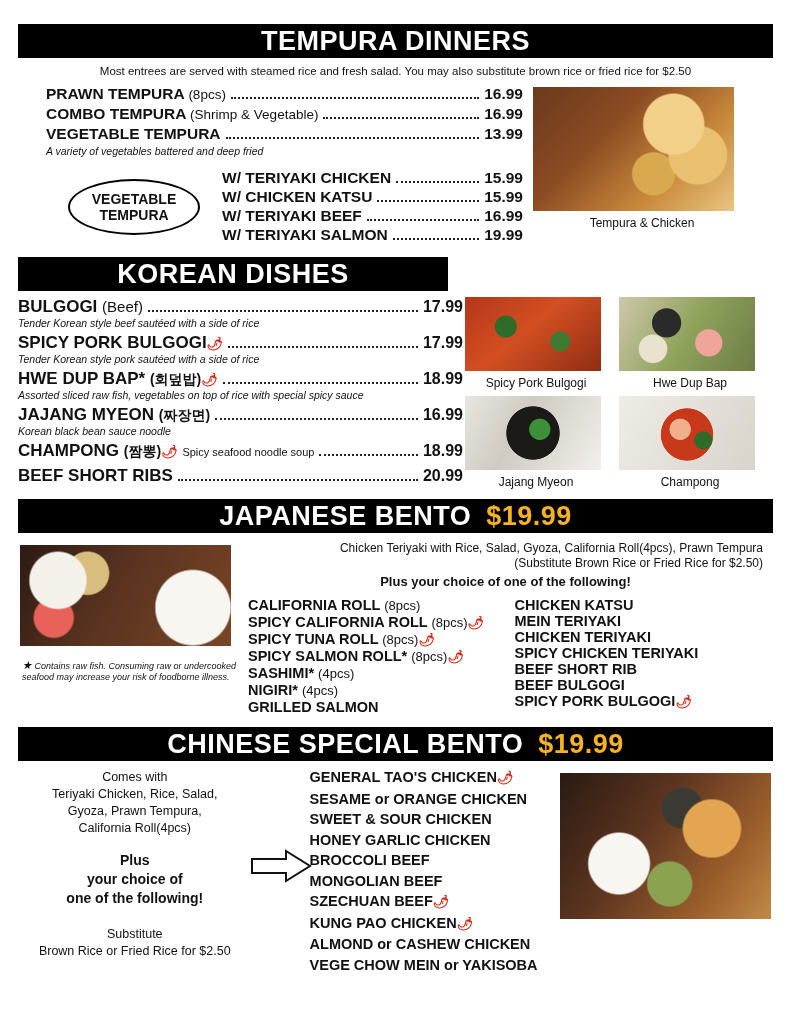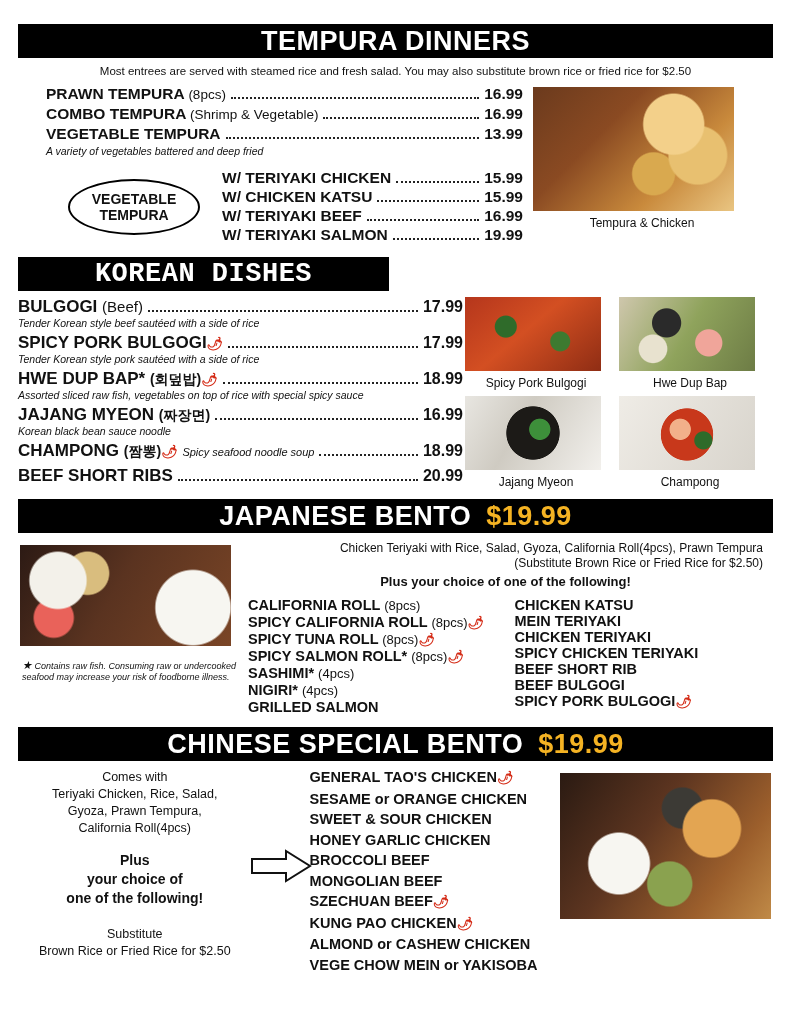--- a/index.html
+++ b/index.html
@@ -55,29 +55,29 @@
 
   .photo {
     border: 2px solid #fff;
     background-size: cover;
     background-position: center;
     display:block;
   }
   .cap { text-align:center; font-size: 12px; margin-top: 3px; }
 
   
-  .kbar { width: 371px; font-family: Liberation Mono, monospace; }
+  .kbar { width: 430px; }
   .korean-wrap { display: flex; }
   .korean-left { width: 445px; padding-top: 6px; }
   .korean-right { width: 300px; padding-top: 4px; }
   .k-row { display:flex; align-items: baseline; }
   .k-name { font-weight: bold; font-size: 17px; white-space: nowrap; }
   .k-name .ko { font-weight: bold; font-size: 14px; }
   .k-name .lt { font-weight: normal; font-size: 15px; }
-  .k-small { font-weight: normal; font-size: 11px; font-style: italic; }
+  .k-small { font-weight: normal; font-size: 11px; }
   .k-dots { flex:1; border-bottom: 2px dotted #222; margin: 0 5px 5px 5px; }
   .k-price { font-weight: bold; font-size: 16px; }
   .k-sub { font-size: 10.5px; font-style: italic; margin: 0 0 4px 0; }
 
   .grid2 { display: grid; grid-template-columns: 1fr 1fr; gap: 4px 8px; }
 
   
   .bento-desc { text-align:right; font-size: 12px; line-height: 15px; }
   .bento-plus { text-align:center; font-weight: bold; font-size: 13px; margin-top: 3px;}
   .choice-cols { display: grid; grid-template-columns: 1fr 1fr; column-gap: 18px; margin-top: 8px; }

